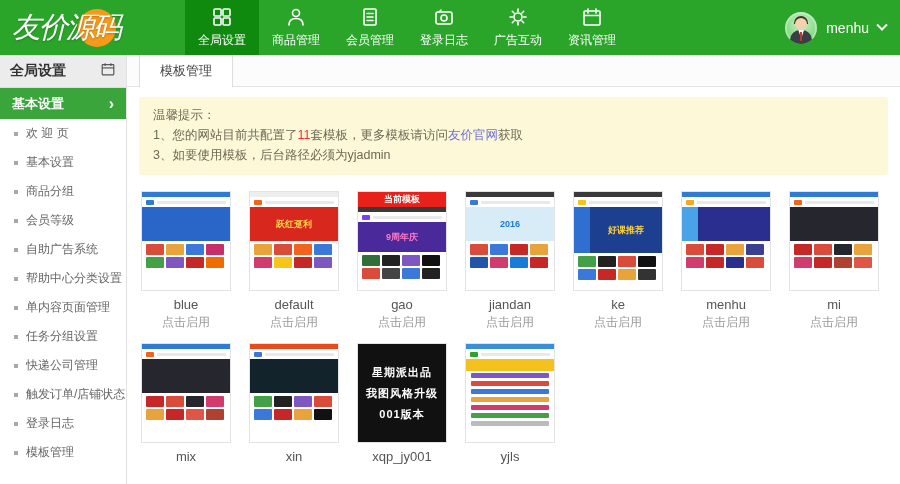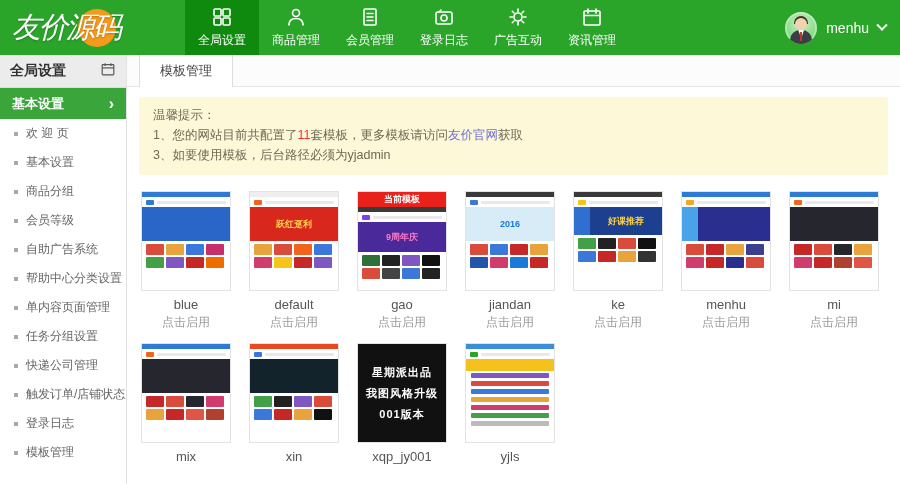--- a/index.html
+++ b/index.html
@@ -357,21 +357,21 @@
           <div class="tpl-name">jiandan</div>
           <a class="tpl-caption">点击启用</a>
         </div>
         <div class="tpl-card">
           <div class="tpl-thumb">
             <div class="tpl-strip" style="background: rgb(58, 58, 58);"></div>
             <div class="tpl-head">
               <span class="dot" style="background: rgb(245, 197, 24);"></span>
               <span class="line"></span>
             </div>
-            <div class="tpl-body" style="height: 28px;">
+            <div class="tpl-body" style="height: 46px;">
               <div class="tpl-side" style="background: rgb(47, 111, 208);"></div>
               <div class="tpl-banner" style="background: rgb(28, 63, 144);">
                 <span style="color: rgb(255, 210, 61);">好课推荐</span>
               </div>
             </div>
             <div class="tpl-tiles">
               <div class="tile" style="background: rgb(67, 160, 71);"></div>
               <div class="tile" style="background: rgb(34, 34, 34);"></div>
               <div class="tile" style="background: rgb(217, 75, 59);"></div>
               <div class="tile" style="background: rgb(17, 17, 17);"></div>

